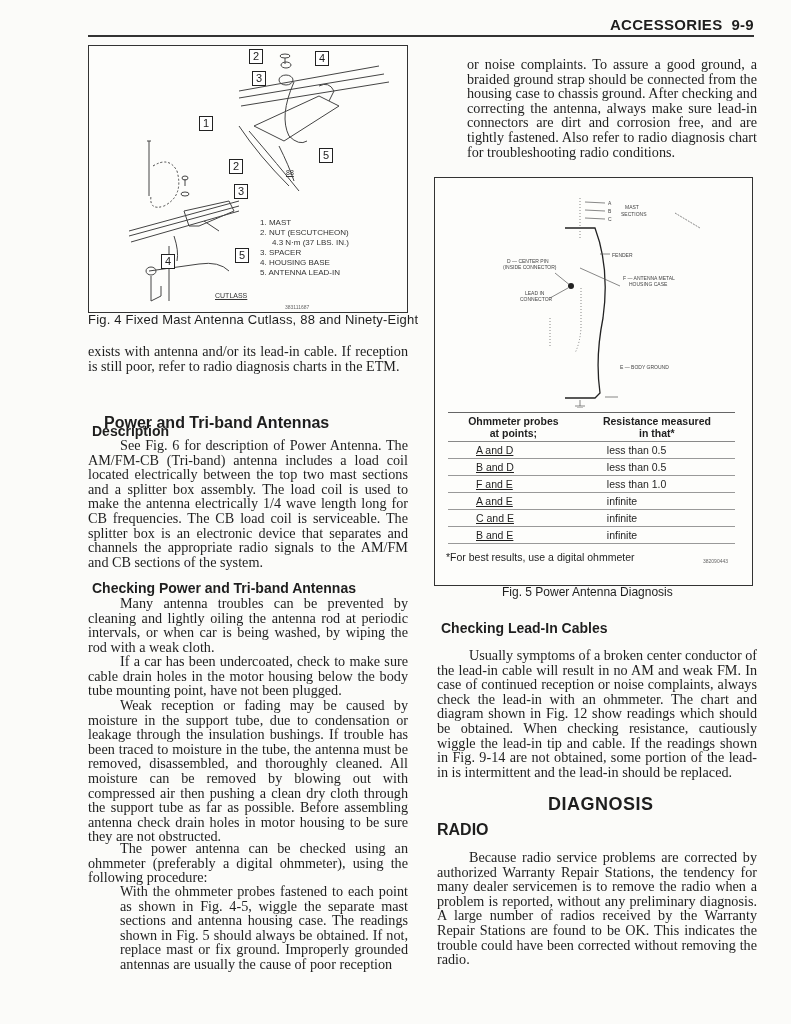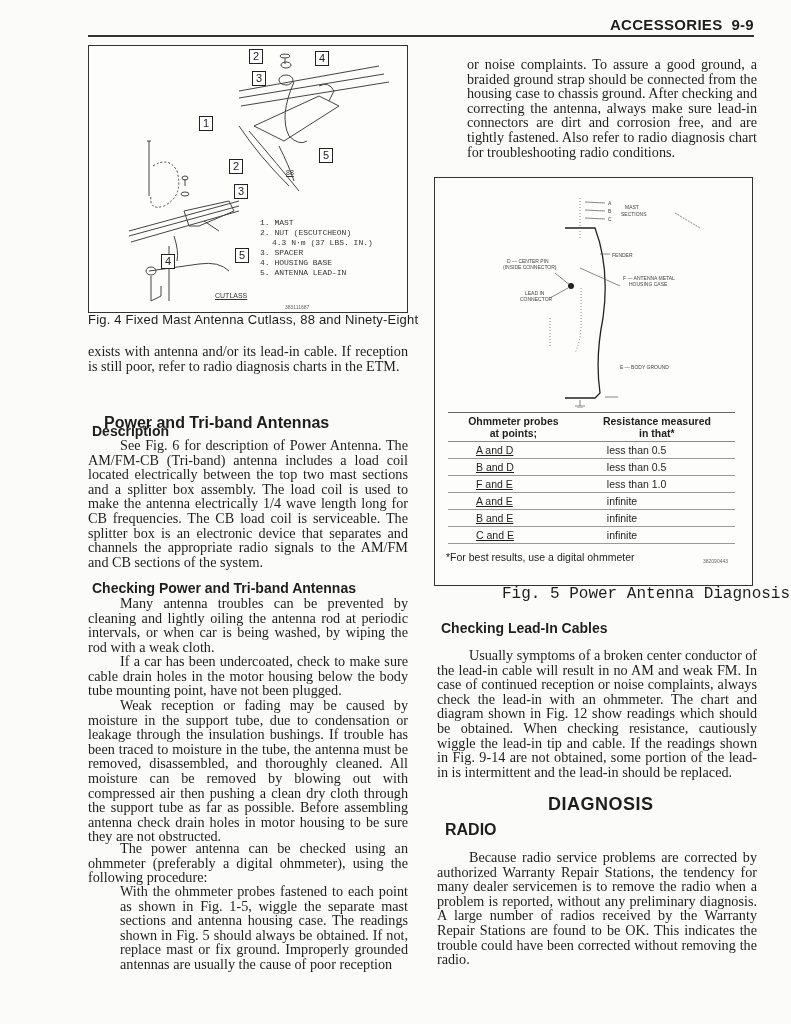--- a/index.html
+++ b/index.html
@@ -8,47 +8,47 @@
     color: #1e1e1e;
   }
   .serif { font-family: "Liberation Serif", "DejaVu Serif", serif; }
   .sans { font-family: "Liberation Sans", "DejaVu Sans", sans-serif; }
 
   .header-rule { position: absolute; left: 88px; top: 35px; width: 666px; height: 2px; background: #333; }
   .page-header { position: absolute; right: 37px; top: 16px; font-size: 15px; font-weight: bold; letter-spacing: 0.3px; }
 
   .fig4-box { position: absolute; left: 88px; top: 45px; width: 318px; height: 266px; border: 1.5px solid #333; background: #fdfdfb; }
   .fig4-caption { position: absolute; left: 88px; top: 312px; font-size: 13px; letter-spacing: 0.2px; }
-  .fig4-legend { position: absolute; left: 260px; top: 218px; font-size: 8px; line-height: 10px; color: #333; font-family: Liberation Mono, monospace; }
+  .fig4-legend { position: absolute; left: 260px; top: 218px; font-size: 8px; line-height: 10px; color: #333; }
   .fig4-legend div { white-space: nowrap; }
   .fig-num { position: absolute; font-size: 5px; color: #666; }
   .callout { position: absolute; width: 12px; height: 13px; border: 1.2px solid #222; font-size: 11px; line-height: 13px; text-align: center; background: #fff; font-family: "Liberation Sans", sans-serif; }
   .tag-label { position: absolute; font-size: 7px; text-decoration: underline; color: #333; }
 
   .body-text { font-size: 14.2px; line-height: 14.6px; text-align: justify; margin: 0; }
   .indent { text-indent: 32px; }
   .h-section { font-size: 16px; font-weight: bold; margin: 16px; }
   .h-sub { font-size: 14px; font-weight: bold; margin: 4px; }
 
   .abs { position: absolute; }
 
   .fig5-box { position: absolute; left: 434px; top: 177px; width: 317px; height: 407px; border: 1.5px solid #333; background: #fdfdfb; }
-  .fig5-caption { position: absolute; left: 502px; top: 585px; font-size: 16px; font-family: Liberation Mono, monospace; }
+  .fig5-caption { position: absolute; left: 502px; top: 585px; font-size: 12px; }
   .diag-label { position: absolute; font-size: 5px; color: #444; line-height: 6px; white-space: nowrap; }
 
   table.ohm { position: absolute; left: 448px; top: 412px; width: 287px; border-collapse: collapse; font-size: 10.5px; }
   table.ohm th { font-weight: bold; font-size: 10.5px; line-height: 12px; padding: 2px 0; border-bottom: 1px solid #888; border-top: 1.2px solid #666; }
   table.ohm td { height: 14px; padding: 1px 0; border-bottom: 1px solid #999; }
   table.ohm td.c1 { padding-left: 28px; text-decoration: underline; }
   table.ohm td.c2 { padding-left: 28px; }
   .footnote { position: absolute; left: 446px; top: 551px; font-size: 10.5px; }
   .fignum5 { position: absolute; left: 703px; top: 558px; font-size: 5px; color: #666; }
 
   .diag-heading { position: absolute; left: 548px; top: 794px; font-size: 18px; font-weight: bold; letter-spacing: 0.5px; }
-  .radio-heading { position: absolute; left: 437px; top: 821px; font-size: 16px; font-weight: bold; margin-left: 8px; }
+  .radio-heading { position: absolute; left: 437px; top: 821px; font-size: 16px; font-weight: bold; }
 </style>
 </head>
 <body>
 
 <div class="page-header sans">
   <span>ACCESSORIES</span>&nbsp;
   <span>9-9</span>
 </div>
 <div class="header-rule"></div>
 
@@ -115,21 +115,21 @@
 
 <p class="abs body-text serif" style="left:88px;top:344px;width:320px">exists with antenna and/or its lead-in cable. If reception is still poor, refer to radio diagnosis charts in the ETM.</p>
 <h2 class="abs h-section sans" style="left:88px;top:398px">Power and Tri-band Antennas</h2>
 <h3 class="abs h-sub sans" style="left:88px;top:419px">Description</h3>
 <p class="abs body-text serif indent" style="left:88px;top:438px;width:320px">See Fig. 6 for description of Power Antenna. The AM/FM-CB (Tri-band) antenna includes a load coil located electrically between the top two mast sections and a splitter box assembly. The load coil is used to make the antenna electrically 1/4 wave length long for CB frequencies. The CB load coil is serviceable. The splitter box is an electronic device that separates and channels the appropriate radio signals to the AM/FM and CB sections of the system.</p>
 <h3 class="abs h-sub sans" style="left:88px;top:576px">Checking Power and Tri-band Antennas</h3>
 <p class="abs body-text serif indent" style="left:88px;top:596px;width:320px">Many antenna troubles can be prevented by cleaning and lightly oiling the antenna rod at periodic intervals, or when car is being washed, by wiping the rod with a weak cloth.</p>
 <p class="abs body-text serif indent" style="left:88px;top:654px;width:320px">If a car has been undercoated, check to make sure cable drain holes in the motor housing below the body tube mounting point, have not been plugged.</p>
 <p class="abs body-text serif indent" style="left:88px;top:698px;width:320px">Weak reception or fading may be caused by moisture in the support tube, due to condensation or leakage through the insulation bushings. If trouble has been traced to moisture in the tube, the antenna must be removed, disassembled, and thoroughly cleaned. All moisture can be removed by blowing out with compressed air then pushing a clean dry cloth through the support tube as far as possible. Before assembling antenna check drain holes in motor housing to be sure they are not obstructed.</p>
 <p class="abs body-text serif indent" style="left:88px;top:841px;width:320px">The power antenna can be checked using an ohmmeter (preferably a digital ohmmeter), using the following procedure:</p>
-<p class="abs body-text serif" style="left:120px;top:884px;width:288px">With the ohmmeter probes fastened to each point as shown in Fig. 1-5, wiggle the separate mast sections and antenna housing case. The readings shown in Fig. 5 should always be obtained. If not, replace mast or fix ground. Improperly grounded antennas are usually the cause of poor reception</p>
+<p class="abs body-text serif" style="left:120px;top:884px;width:288px">With the ohmmeter probes fastened to each point as shown in Fig. 4-5, wiggle the separate mast sections and antenna housing case. The readings shown in Fig. 5 should always be obtained. If not, replace mast or fix ground. Improperly grounded antennas are usually the cause of poor reception</p>
 
 <p class="abs body-text serif" style="left:467px;top:57px;width:290px">or noise complaints. To assure a good ground, a braided ground strap should be connected from the housing case to chassis ground. After checking and correcting the antenna, always make sure lead-in connectors are dirt and corrosion free, and are tightly fastened. Also refer to radio diagnosis chart for troubleshooting radio conditions.</p>
 
 <div class="fig5-box">
   <svg width="317" height="230" style="position:absolute;left:0;top:0">
     <g stroke="#222" fill="none" stroke-width="1.3">
       <path d="M130 50 L160 50 Q175 90 168 140 Q160 180 165 215 L160 220 L130 220"></path>
     </g>
     <g stroke="#555" fill="none" stroke-width="0.7">
       <path d="M150 24 L170 25"></path>
@@ -189,25 +189,25 @@
       </tr>
     <tr>
         <td class="c1">F and E</td>
         <td class="c2">less than 1.0</td>
       </tr>
     <tr>
         <td class="c1">A and E</td>
         <td class="c2">infinite</td>
       </tr>
     <tr>
+        <td class="c1">C and E</td>
+        <td class="c2">infinite</td>
+      </tr>
+    <tr>
         <td class="c1">B and E</td>
-        <td class="c2">infinite</td>
-      </tr>
-    <tr>
-        <td class="c1">C and E</td>
         <td class="c2">infinite</td>
       </tr>
   </tbody>
 </table>
 <div class="footnote sans">*For best results, use a digital ohmmeter</div>
 <div class="fignum5 sans">382090443</div>
 <div class="fig5-caption sans">Fig. 5 Power Antenna Diagnosis</div>
 
 <h3 class="abs h-sub sans" style="left:437px;top:616px">Checking Lead-In Cables</h3>
 <p class="abs body-text serif indent" style="left:437px;top:648px;width:320px">Usually symptoms of a broken center conductor of the lead-in cable will result in no AM and weak FM. In case of continued reception or noise complaints, always check the lead-in with an ohmmeter. The chart and diagram shown in Fig. 12 show readings which should be obtained. When checking resistance, cautiously wiggle the lead-in tip and cable. If the readings shown in Fig. 9-14 are not obtained, some portion of the lead-in is intermittent and the lead-in should be replaced.</p>

